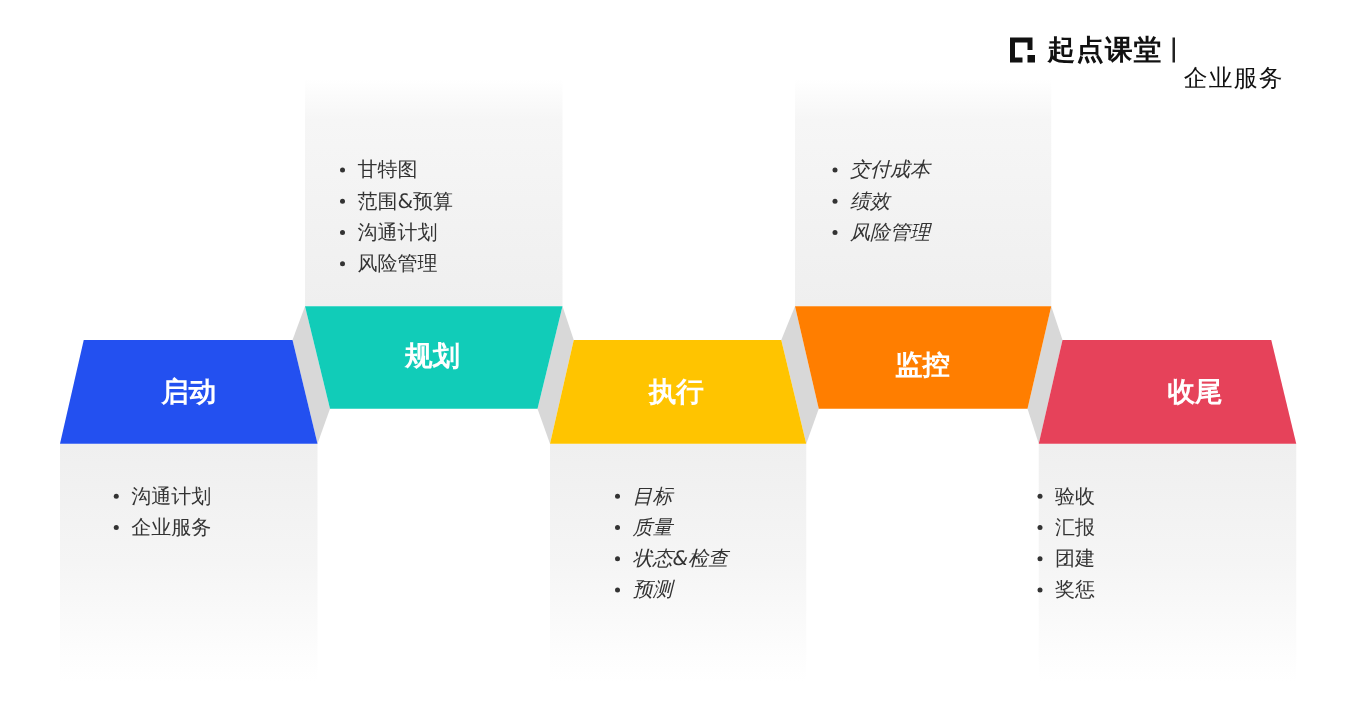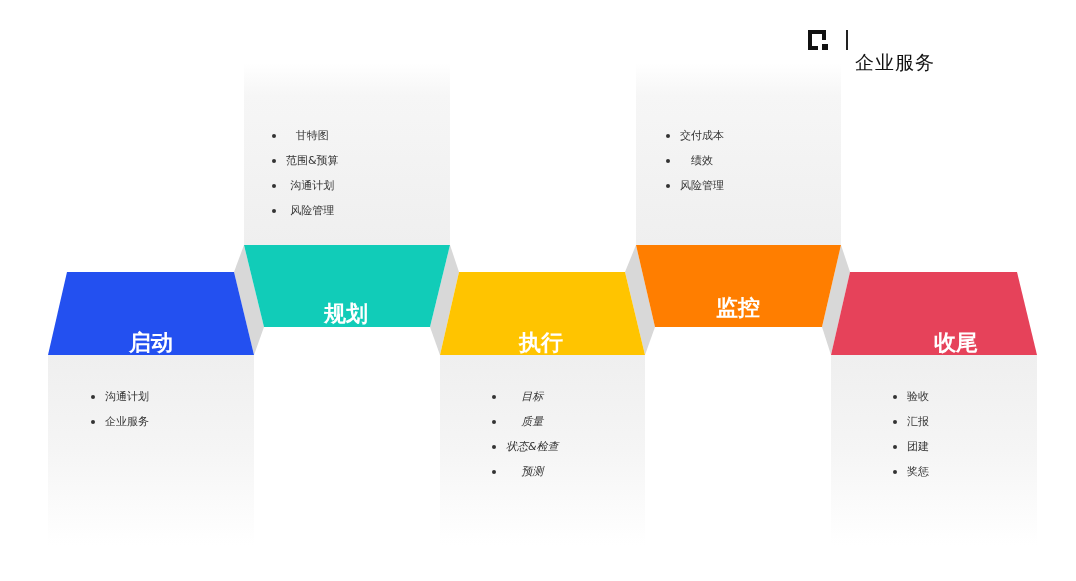--- a/index.html
+++ b/index.html
@@ -11,37 +11,38 @@
   .logo-sep { width: 2px; height: 20px; background: #222; margin: 0 7px 0 8px; }
   .logo-sub { font-size: 19px; color: #111; letter-spacing: 1px; margin-top: 46px; }
 
   .panel { position: absolute; }
   .panel.top { background: linear-gradient(to bottom, rgba(240,240,240,0) 0%, #f6f6f6 18%, #efefef 100%); }
   .panel.bottom { background: linear-gradient(to bottom, #efefef 0%, #f5f5f5 50%, rgba(250,250,250,0) 100%); }
 
   svg.shapes { position: absolute; left: 0; top: 0; }
 
   .stage-label { position: absolute; color: #fff; font-weight: bold; font-size: 22px;
-                 text-align: center; transform: translate(-50%, -50%); white-space: nowrap; margin-top: 29px; }
+                 text-align: center; transform: translate(-50%, -50%); white-space: nowrap; }
 
   ul.items { position: absolute; margin: 0; padding: 0; list-style: none; }
-  ul.items li { font-size: 11px; line-height: 25px; color: #333; position: relative; padding-left: 16px; text-align: center; }
+  ul.items li { font-size: 16px; line-height: 25px; color: #333; position: relative; padding-left: 16px; }
   ul.items li::before { content: ""; position: absolute; left: 2px; top: 11px; width: 4px; height: 4px;
                         border-radius: 50%; background: #333; }
 </style>
 </head>
 <body>
 
 <div class="logo">
   <span class="logo-mark">
     <svg width="24" height="24" viewBox="0 0 24 24">
       <path d="M2 2 H20 V12 H16 V6 H6 V18 H12 V22 H2 Z" fill="#111"></path>
       <rect x="16" y="16" width="6" height="6" fill="#111"></rect>
     </svg>
   </span>
+  <span class="logo-name">起点课堂</span>
   <span class="logo-sep"></span>
   <span class="logo-sub">企业服务</span>
 </div>
 
 <div class="panel bottom" style="left:48px; top:355px; width:206px; height:190px;"></div>
 <div class="panel top" style="left:244px; top:63px; width:206px; height:182px;"></div>
 <div class="panel bottom" style="left:440px; top:355px; width:205px; height:190px;"></div>
 <div class="panel top" style="left:636px; top:63px; width:205px; height:182px;"></div>
 <div class="panel bottom" style="left:831px; top:355px; width:206px; height:190px;"></div>
 
@@ -55,21 +56,21 @@
   <polygon points="67,272 234,272 254,355 48,355" fill="#2350F0"></polygon>
   <polygon points="244,245 450,245 430,327 264,327" fill="#11CCB8"></polygon>
   <polygon points="459,272 625,272 645,355 440,355" fill="#FFC400"></polygon>
   <polygon points="636,245 841,245 822,327 655,327" fill="#FF7E00"></polygon>
   <polygon points="850,272 1017,272 1037,355 831,355" fill="#E6425A"></polygon>
 </svg>
 
 <div class="stage-label" style="left:151px; top:314px;">启动</div>
 <div class="stage-label" style="left:346px; top:285px;">规划</div>
 <div class="stage-label" style="left:541px; top:314px;">执行</div>
-<div class="stage-label" style="left:738px; top:279px;">监控</div>
+<div class="stage-label" style="left:738px; top:292px;">监控</div>
 <div class="stage-label" style="left:956px; top:314px;">收尾</div>
 
 <ul class="items" style="left:89px; top:384px;">
   <li>沟通计划</li>
   <li>企业服务</li>
 </ul>
 
 <ul class="items" style="left:270px; top:123px;">
   <li>甘特图</li>
   <li>范围&amp;预算</li>
@@ -77,24 +78,24 @@
   <li>风险管理</li>
 </ul>
 
 <ul class="items" style="left:490px; top:384px;font-style:italic;">
   <li>目标</li>
   <li>质量</li>
   <li>状态&amp;检查</li>
   <li>预测</li>
 </ul>
 
-<ul class="items" style="left:664px; top:123px;">
+<ul class="items" style="left:664px; top:123px;font-style:italic;">
   <li>交付成本</li>
   <li>绩效</li>
   <li>风险管理</li>
 </ul>
 
-<ul class="items" style="left:891px; top:384px;">
+<ul class="items" style="left:828px; top:384px;">
   <li>验收</li>
   <li>汇报</li>
   <li>团建</li>
   <li>奖惩</li>
 </ul>
 
 </body></html>

